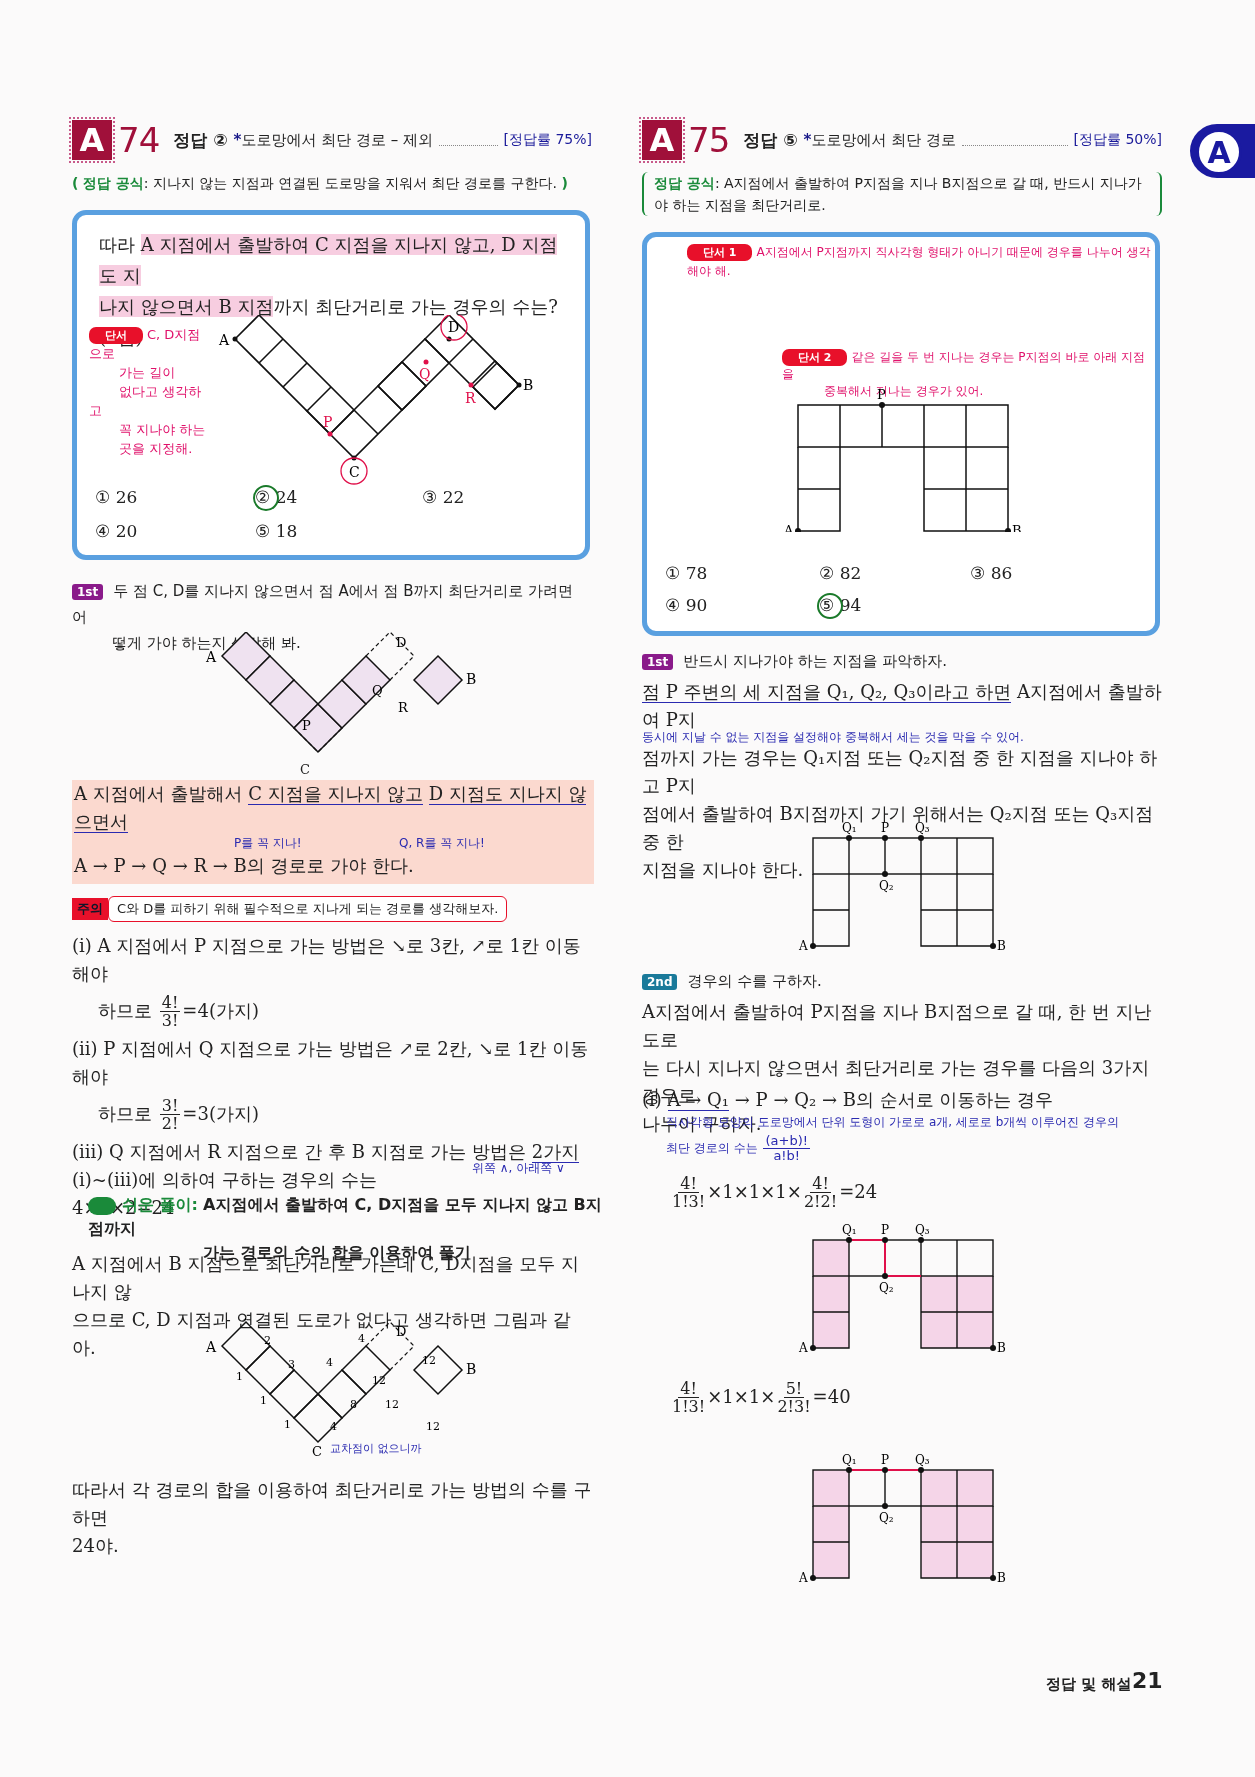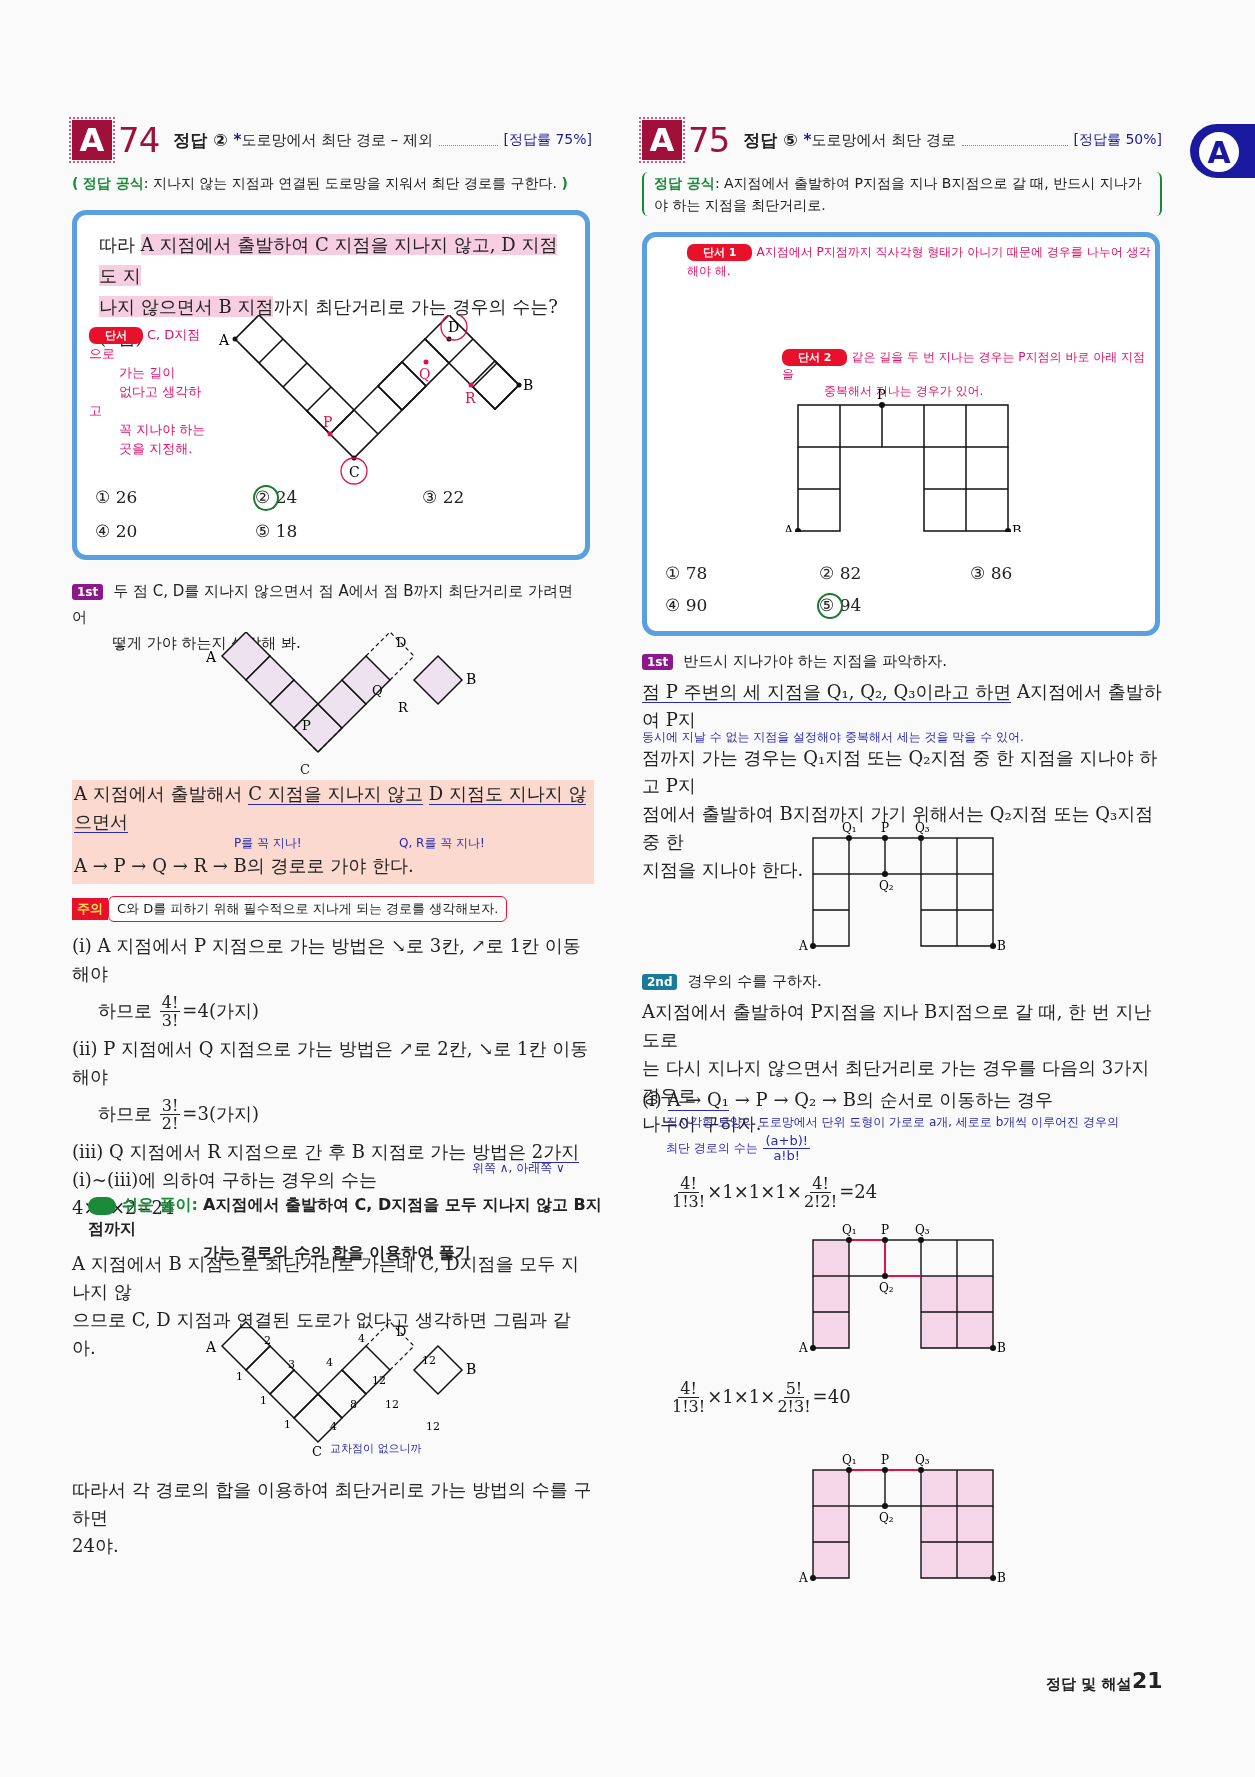--- a/index.html
+++ b/index.html
@@ -149,21 +149,21 @@
 <div class="abs peach body" style="left:72px; top:780px; width:520px; padding:0 0 4px 2px; font-size:18px;">
   <div><span>A 지점에서 출발해서 </span><span style="border-bottom:1.5px solid #2a2ab0;">C 지점을 지나지 않고</span><span> </span><span style="border-bottom:1.5px solid #2a2ab0;">D 지점도 지나지 않으면서</span></div>
   <div class="bluenote" style="height:16px; line-height:14px; position:relative;">
     <span style="position:absolute; left:160px;">P를 꼭 지나!</span>
     <span style="position:absolute; left:325px;">Q, R를 꼭 지나!</span>
   </div>
   <div>A → P → Q → R → B의 경로로 가야 한다.</div>
 </div>
 
 <div class="abs sans" style="left:72px; top:896px; font-size:13px; display:flex; align-items:center;">
-  <span style="background:#e8102a; color:#fde047; padding:2px 5px; font-weight:bold;">주의</span>
+  <span style="background:#e8102a; color:#0f172a; padding:2px 5px; font-weight:bold;">주의</span>
   <span style="border:1.5px solid #e8102a; border-radius:6px; padding:3px 8px; background:#fff;">C와 D를 피하기 위해 필수적으로 지나게 되는 경로를 생각해보자.</span>
 </div>
 
 <div class="abs body" style="left:72px; top:932px; width:520px;">
   <div>(ⅰ) A 지점에서 P 지점으로 가는 방법은 ↘로 3칸, ↗로 1칸 이동해야</div>
   <div style="margin:6px 0 6px 26px;"><span>하므로</span> <span class="frac">
         <span class="n">4!</span>
         <span>3!</span>
       </span><span>=4(가지)</span></div>
   <div>(ⅱ) P 지점에서 Q 지점으로 가는 방법은 ↗로 2칸, ↘로 1칸 이동해야</div>

